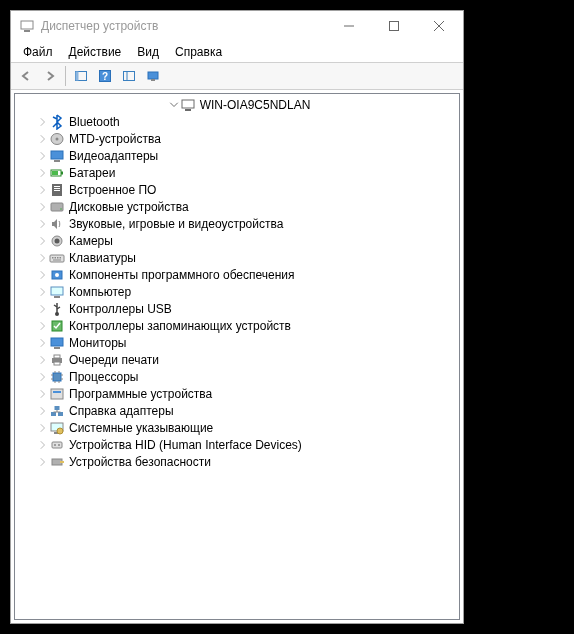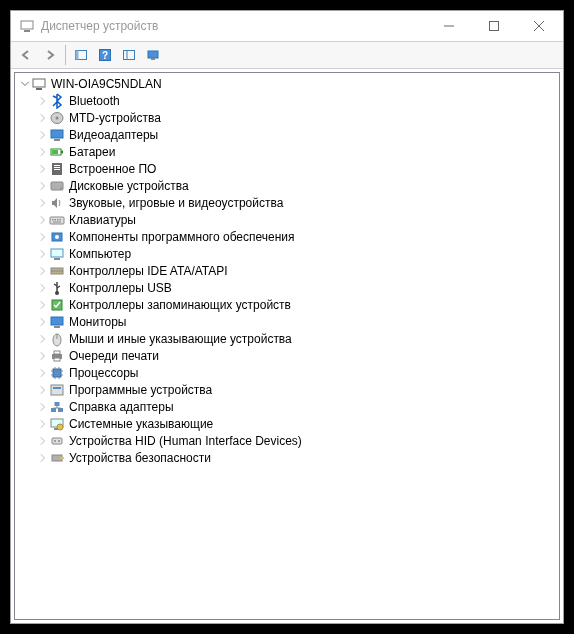--- a/index.html
+++ b/index.html
@@ -1,33 +1,33 @@
 <!DOCTYPE html>
 <html><head>
 <meta charset="utf-8">
 <style>
 * { box-sizing: border-box; margin: 0; padding: 0; }
 body { font-family: "Segoe UI", Tahoma, sans-serif; font-size: 12px; background: #000; width: 574px; height: 634px; padding: 10px; }
-.window { background: #fff; width: 554px; height: 614px; border: 1px solid #a0a0a0; display: flex; flex-direction: column; }
+.window { background: #fff; width: 454px; height: 614px; border: 1px solid #a0a0a0; display: flex; flex-direction: column; }
 .titlebar { display: flex; align-items: center; height: 30px; padding: 0 2px 0 8px; }
 .titlebar-icon { width: 16px; height: 16px; margin-right: 6px; }
 .titlebar-title { flex: 1; color: #999; font-size: 12px; }
 .titlebar-controls { display: flex; }
 .titlebtn { width: 45px; height: 29px; display: flex; align-items: center; justify-content: center; color: #888; cursor: pointer; }
 .menubar { display: flex; height: 21px; padding: 0 4px; align-items: center; }
 .menu-item { padding: 2px 8px; cursor: pointer; font-size: 12px; }
 .toolbar { display: flex; height: 28px; border-top: 1px solid #d0d0d0; border-bottom: 1px solid #d0d0d0; background: #f7f7f7; align-items: center; padding: 0 4px; gap: 2px; }
 .tool-btn { width: 22px; height: 22px; display: flex; align-items: center; justify-content: center; cursor: pointer; border: 1px solid transparent; }
 .tool-sep { width: 1px; height: 20px; background: #c0c0c0; margin: 0 2px; }
 .tree-container { flex: 1; border: 1px solid #828790; margin: 3px; background: #fff; overflow: auto; padding: 2px 0; }
 .tree-row { display: flex; align-items: center; height: 17px; cursor: pointer; white-space: nowrap; }
 .expander { width: 12px; height: 12px; display: flex; align-items: center; justify-content: center; flex-shrink: 0; color: #888; }
 .node-icon { width: 16px; height: 16px; margin-right: 4px; flex-shrink: 0; display: flex; align-items: center; justify-content: center; }
 .node-label { font-size: 12px; color: #000; }
-.indent-0 { padding-left: 4px; }
+.indent-0 { padding-left: 4px; justify-content: center; }
 .indent-1 { padding-left: 22px; }
 svg { display: block; }
 </style>
 </head>
 <body>
 
 <div class="window">
   <div class="titlebar">
     <span class="titlebar-icon">
       <svg width="16" height="16" viewBox="0 0 16 16">
@@ -49,20 +49,26 @@
         </div>
       <div class="titlebtn">
           <svg width="10" height="10">
             <line x1="0" y1="0" x2="10" y2="10" stroke="#666"></line>
             <line x1="10" y1="0" x2="0" y2="10" stroke="#666"></line>
           </svg>
         </div>
     </div>
   </div>
 
+  <div class="menubar">
+    <div class="menu-item">Файл</div>
+    <div class="menu-item">Действие</div>
+    <div class="menu-item">Вид</div>
+    <div class="menu-item">Справка</div>
+  </div>
 
   <div class="toolbar">
     <div class="tool-btn">
         <svg width="14" height="14" viewBox="0 0 14 14">
           <path d="M9 3L4 7l5 4" fill="none" stroke="#888" stroke-width="2"></path>
         </svg>
       </div>
     <div class="tool-btn">
         <svg width="14" height="14" viewBox="0 0 14 14">
           <path d="M5 3l5 4-5 4" fill="none" stroke="#888" stroke-width="2"></path>
@@ -202,20 +208,34 @@
             <path d="M5 3l5 5-5 5" fill="none" stroke="#a0a0a0" stroke-width="1"></path>
           </svg>
         </span>
         <span class="node-icon">
           <svg width="16" height="16" viewBox="0 0 16 16">
             <path d="M3 6h2l3-3v10l-3-3H3z" fill="#888"></path>
             <path d="M10 5c1 1 1 5 0 6" fill="none" stroke="#888"></path>
           </svg>
         </span>
         <span class="node-label">Звуковые, игровые и видеоустройства</span>
+      </div>
+      <div class="tree-row indent-1">
+        <span class="expander">
+          <svg width="12" height="12" viewBox="0 0 16 16">
+            <path d="M5 3l5 5-5 5" fill="none" stroke="#a0a0a0" stroke-width="1"></path>
+          </svg>
+        </span>
+        <span class="node-icon">
+          <svg width="16" height="16" viewBox="0 0 16 16">
+            <circle cx="8" cy="8" r="5" fill="#d0d0d0" stroke="#888"></circle>
+            <circle cx="8" cy="8" r="2.5" fill="#5a5a5a"></circle>
+          </svg>
+        </span>
+        <span class="node-label">Камеры</span>
       </div>
       <div class="tree-row indent-1">
         <span class="expander">
           <svg width="12" height="12" viewBox="0 0 16 16">
             <path d="M5 3l5 5-5 5" fill="none" stroke="#a0a0a0" stroke-width="1"></path>
           </svg>
         </span>
         <span class="node-icon">
           <svg width="16" height="16" viewBox="0 0 16 16">
             <rect x="1" y="5" width="14" height="7" rx="1" fill="#e0e0e0" stroke="#888"></rect>
@@ -257,34 +277,20 @@
         <span class="node-label">Компьютер</span>
       </div>
       <div class="tree-row indent-1">
         <span class="expander">
           <svg width="12" height="12" viewBox="0 0 16 16">
             <path d="M5 3l5 5-5 5" fill="none" stroke="#a0a0a0" stroke-width="1"></path>
           </svg>
         </span>
         <span class="node-icon">
           <svg width="16" height="16" viewBox="0 0 16 16">
-            <rect x="2" y="5" width="12" height="6" fill="#c0b080" stroke="#888"></rect>
-            <line x1="2" y1="8" x2="14" y2="8" stroke="#888"></line>
-          </svg>
-        </span>
-        <span class="node-label">Контроллеры IDE ATA/ATAPI</span>
-      </div>
-      <div class="tree-row indent-1">
-        <span class="expander">
-          <svg width="12" height="12" viewBox="0 0 16 16">
-            <path d="M5 3l5 5-5 5" fill="none" stroke="#a0a0a0" stroke-width="1"></path>
-          </svg>
-        </span>
-        <span class="node-icon">
-          <svg width="16" height="16" viewBox="0 0 16 16">
             <circle cx="8" cy="13" r="2" fill="#444"></circle>
             <line x1="8" y1="2" x2="8" y2="12" stroke="#444" stroke-width="1.5"></line>
             <path d="M8 6l-3-2m3 4l3-2" stroke="#444" stroke-width="1.5" fill="none"></path>
           </svg>
         </span>
         <span class="node-label">Контроллеры USB</span>
       </div>
       <div class="tree-row indent-1">
         <span class="expander">
           <svg width="12" height="12" viewBox="0 0 16 16">
@@ -305,34 +311,20 @@
             <path d="M5 3l5 5-5 5" fill="none" stroke="#a0a0a0" stroke-width="1"></path>
           </svg>
         </span>
         <span class="node-icon">
           <svg width="16" height="16" viewBox="0 0 16 16">
             <rect x="2" y="3" width="12" height="8" fill="#4a90d9" stroke="#2a70b9"></rect>
             <rect x="5" y="12" width="6" height="2" fill="#888"></rect>
           </svg>
         </span>
         <span class="node-label">Мониторы</span>
-      </div>
-      <div class="tree-row indent-1">
-        <span class="expander">
-          <svg width="12" height="12" viewBox="0 0 16 16">
-            <path d="M5 3l5 5-5 5" fill="none" stroke="#a0a0a0" stroke-width="1"></path>
-          </svg>
-        </span>
-        <span class="node-icon">
-          <svg width="16" height="16" viewBox="0 0 16 16">
-            <ellipse cx="8" cy="9" rx="4" ry="6" fill="#e0e0e0" stroke="#888"></ellipse>
-            <line x1="8" y1="3" x2="8" y2="8" stroke="#888"></line>
-          </svg>
-        </span>
-        <span class="node-label">Мыши и иные указывающие устройства</span>
       </div>
       <div class="tree-row indent-1">
         <span class="expander">
           <svg width="12" height="12" viewBox="0 0 16 16">
             <path d="M5 3l5 5-5 5" fill="none" stroke="#a0a0a0" stroke-width="1"></path>
           </svg>
         </span>
         <span class="node-icon">
           <svg width="16" height="16" viewBox="0 0 16 16">
             <rect x="3" y="6" width="10" height="5" fill="#888"></rect>

